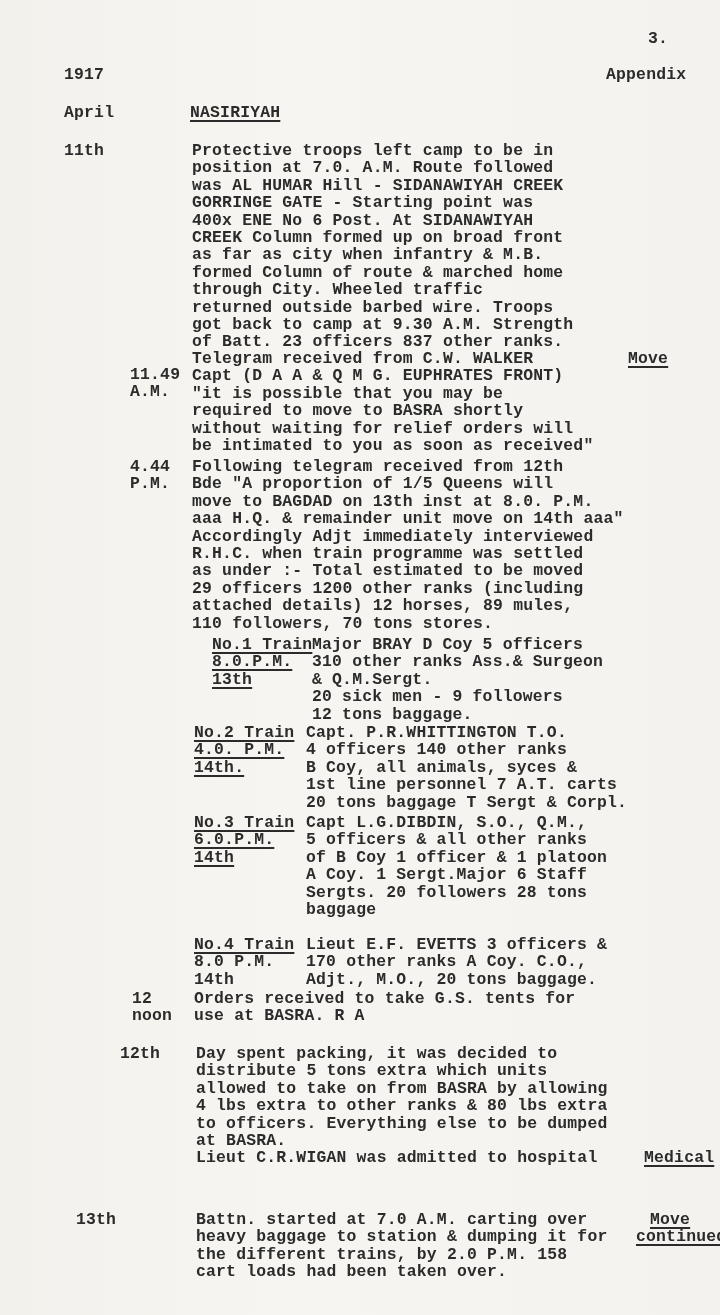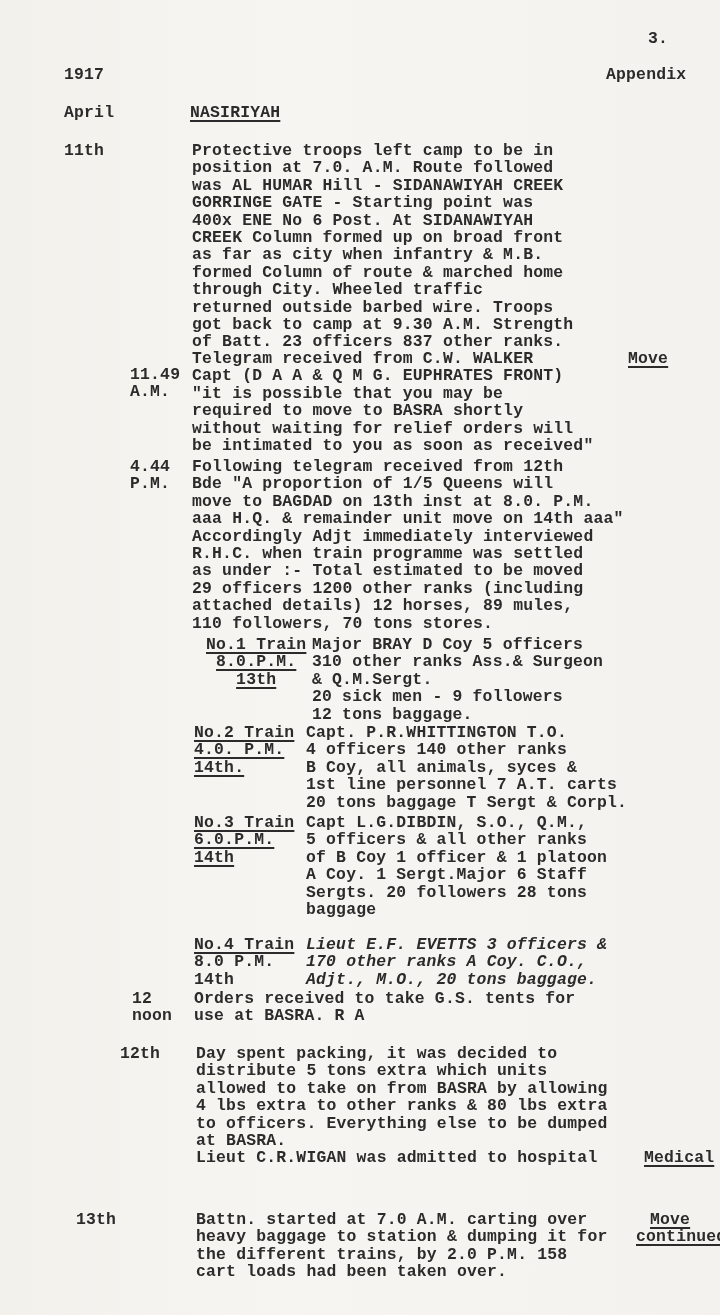--- a/index.html
+++ b/index.html
@@ -66,21 +66,21 @@
     <span class="ln">move to BAGDAD on 13th inst at 8.0. P.M.</span>
     <span class="ln">aaa H.Q. &amp; remainder unit move on 14th aaa"</span>
     <span class="ln">Accordingly Adjt immediately interviewed</span>
     <span class="ln">R.H.C. when train programme was settled</span>
     <span class="ln">as under :- Total estimated to be moved</span>
     <span class="ln">29 officers 1200 other ranks (including</span>
     <span class="ln">attached details) 12 horses, 89 mules,</span>
     <span class="ln">110 followers, 70 tons stores.</span>
   </div>
 
-  <div class="block" style="left:206px; top:636px;text-align:center;">
+  <div class="block" style="left:212px; top:636px;">
     <span class="ln u">No.1 Train</span>
     <span class="ln u">8.0.P.M.</span>
     <span class="ln u">13th</span>
   </div>
   <div class="block" style="left:312px; top:636px;">
     <span class="ln">Major BRAY D Coy 5 officers</span>
     <span class="ln">310 other ranks Ass.&amp; Surgeon</span>
     <span class="ln">&amp; Q.M.Sergt.</span>
     <span class="ln">20 sick men - 9 followers</span>
     <span class="ln">12 tons baggage.</span>
@@ -111,21 +111,21 @@
     <span class="ln">A Coy. 1 Sergt.Major 6 Staff</span>
     <span class="ln">Sergts. 20 followers 28 tons</span>
     <span class="ln">baggage</span>
   </div>
 
   <div class="block" style="left:194px; top:936px;">
     <span class="ln u">No.4 Train</span>
     <span class="ln">8.0 P.M.</span>
     <span class="ln">14th</span>
   </div>
-  <div class="block" style="left:306px; top:936px;font-style:italic;">
+  <div class="block" style="left:306px; top:936px;">
     <span class="ln">Lieut E.F. EVETTS 3 officers &amp;</span>
     <span class="ln">170 other ranks A Coy. C.O.,</span>
     <span class="ln">Adjt., M.O., 20 tons baggage.</span>
   </div>
 
   <div class="block" style="left:132px; top:990px;">
     <span class="ln">12</span>
     <span class="ln">noon</span>
   </div>
   <div class="block" style="left:194px; top:990px;">

